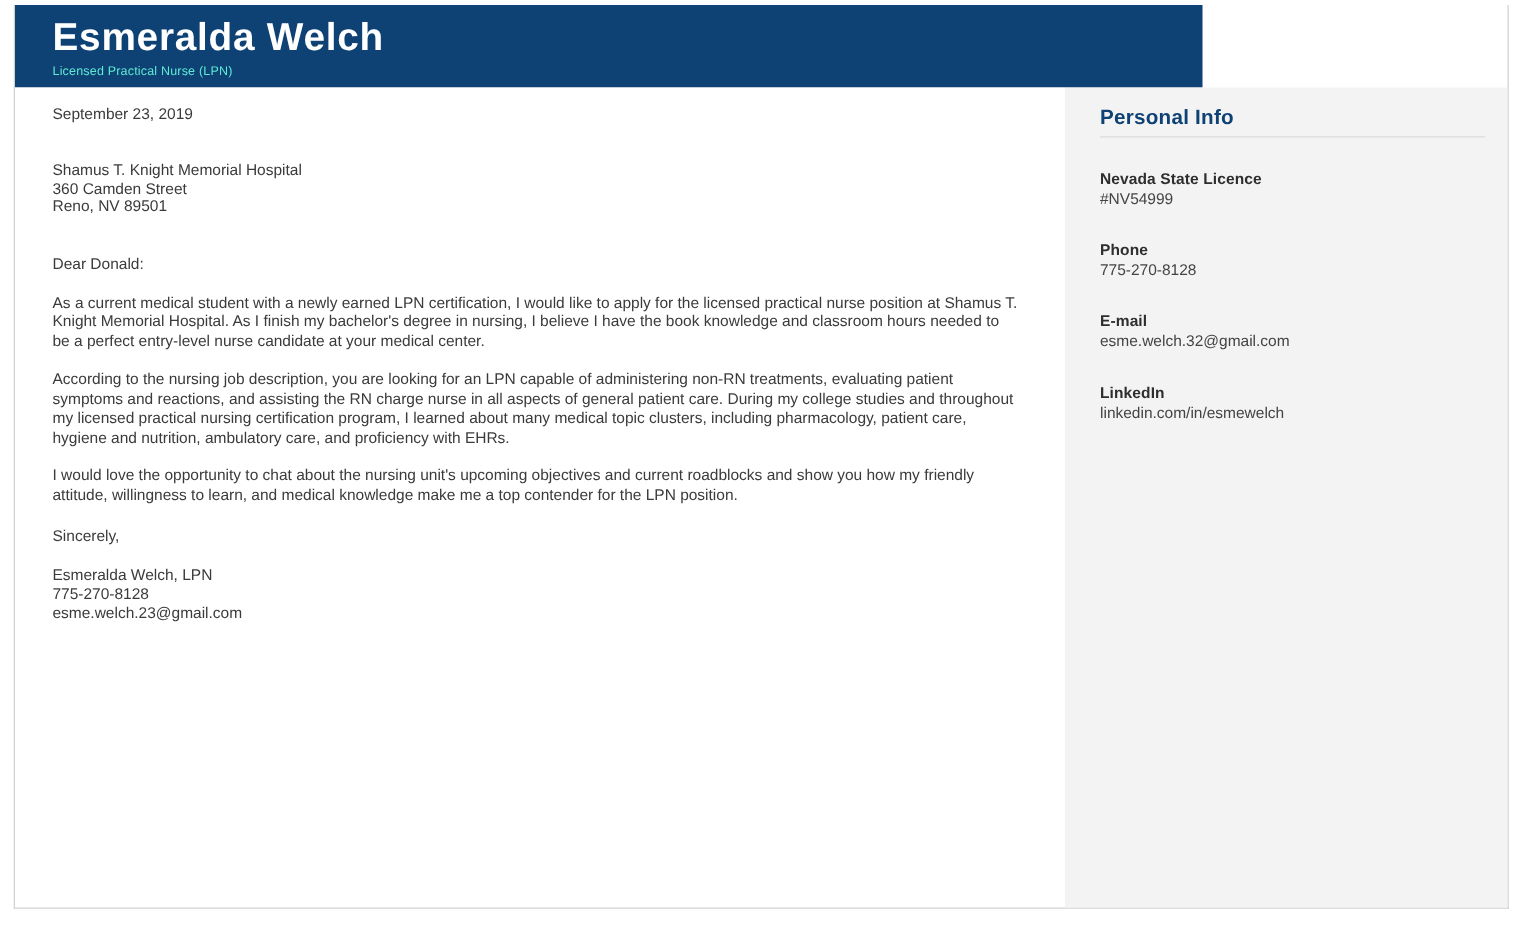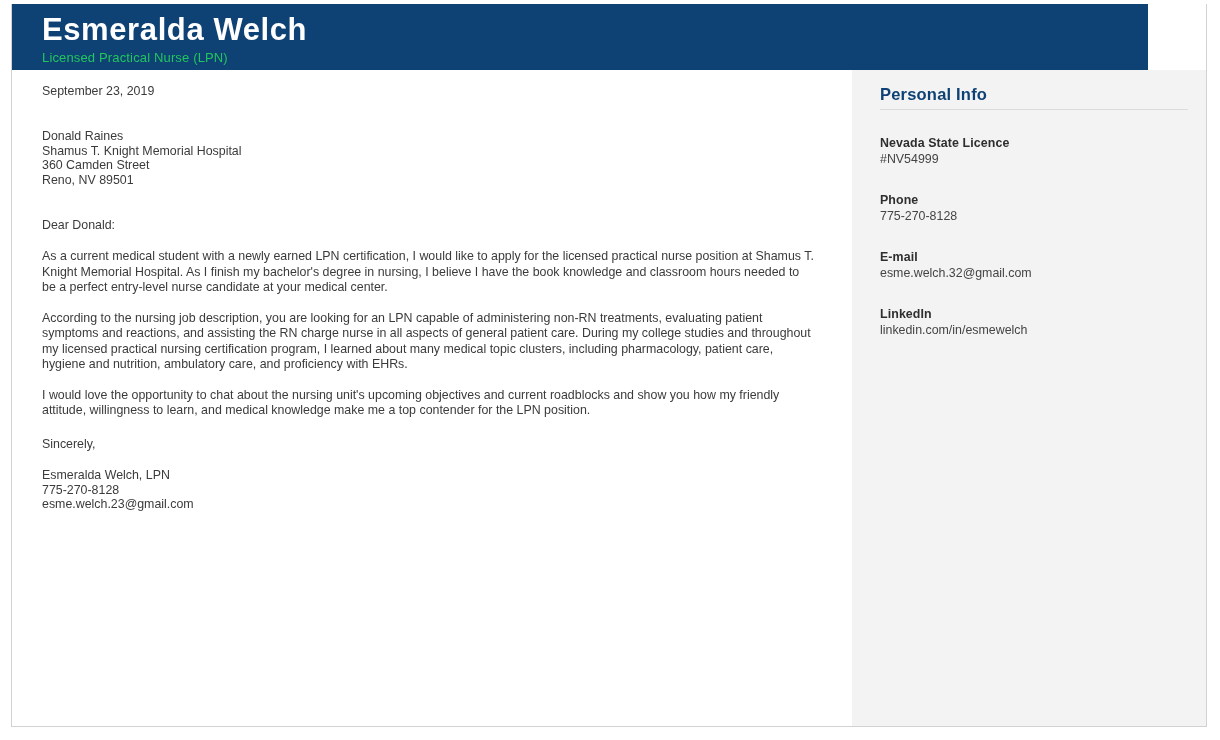--- a/index.html
+++ b/index.html
@@ -27,37 +27,37 @@
     border-top: none;
     box-sizing: border-box;
     overflow: hidden;
   }
 
   
   #header {
     position: absolute;
     left: -1px;
     top: 0;
-    width: 1137px;
+    width: 951px;
     height: 66px;
     background: #0e4174;
     box-sizing: border-box;
     padding: 9px 0 0 31px;
   }
   #header-name {
     color: #ffffff;
     font-size: 31px;
     font-weight: bold;
     letter-spacing: 0.6px;
     line-height: 34px;
     white-space: nowrap;
   }
   #header-title {
-    color: #22c55e;
-    font-size: 13px;
+    color: #5eead4;
+    font-size: 10px;
     font-weight: normal;
     line-height: 20px;
     letter-spacing: 0.15px;
     margin-top: 1px;
     white-space: nowrap;
   }
 
   
   #columns {
     position: absolute;
@@ -184,21 +184,20 @@
     <div id="header-title">Licensed Practical Nurse (LPN)</div>
   </div>
 
   <div id="columns">
 
     <div id="letter-col">
 
       <div class="letter-date">September 23, 2019</div>
 
       <div class="recipient">
-        <span class="rline">Donald Raines</span>
         <span class="rline">Shamus T. Knight Memorial Hospital</span>
         <span class="rline">360 Camden Street</span>
         <span class="rline">Reno, NV 89501</span>
       </div>
 
       <div class="salutation">Dear Donald:</div>
 
       <div class="para">As a current medical student with a newly earned LPN certification, I would like to apply for the licensed practical nurse position at Shamus T. Knight Memorial Hospital. As I finish my bachelor's degree in nursing, I believe I have the book knowledge and classroom hours needed to be a perfect entry-level nurse candidate at your medical center.</div>
 
       <div class="para">According to the nursing job description, you are looking for an LPN capable of administering non-RN treatments, evaluating patient symptoms and reactions, and assisting the RN charge nurse in all aspects of general patient care. During my college studies and throughout my licensed practical nursing certification program, I learned about many medical topic clusters, including pharmacology, patient care, hygiene and nutrition, ambulatory care, and proficiency with EHRs.</div>

